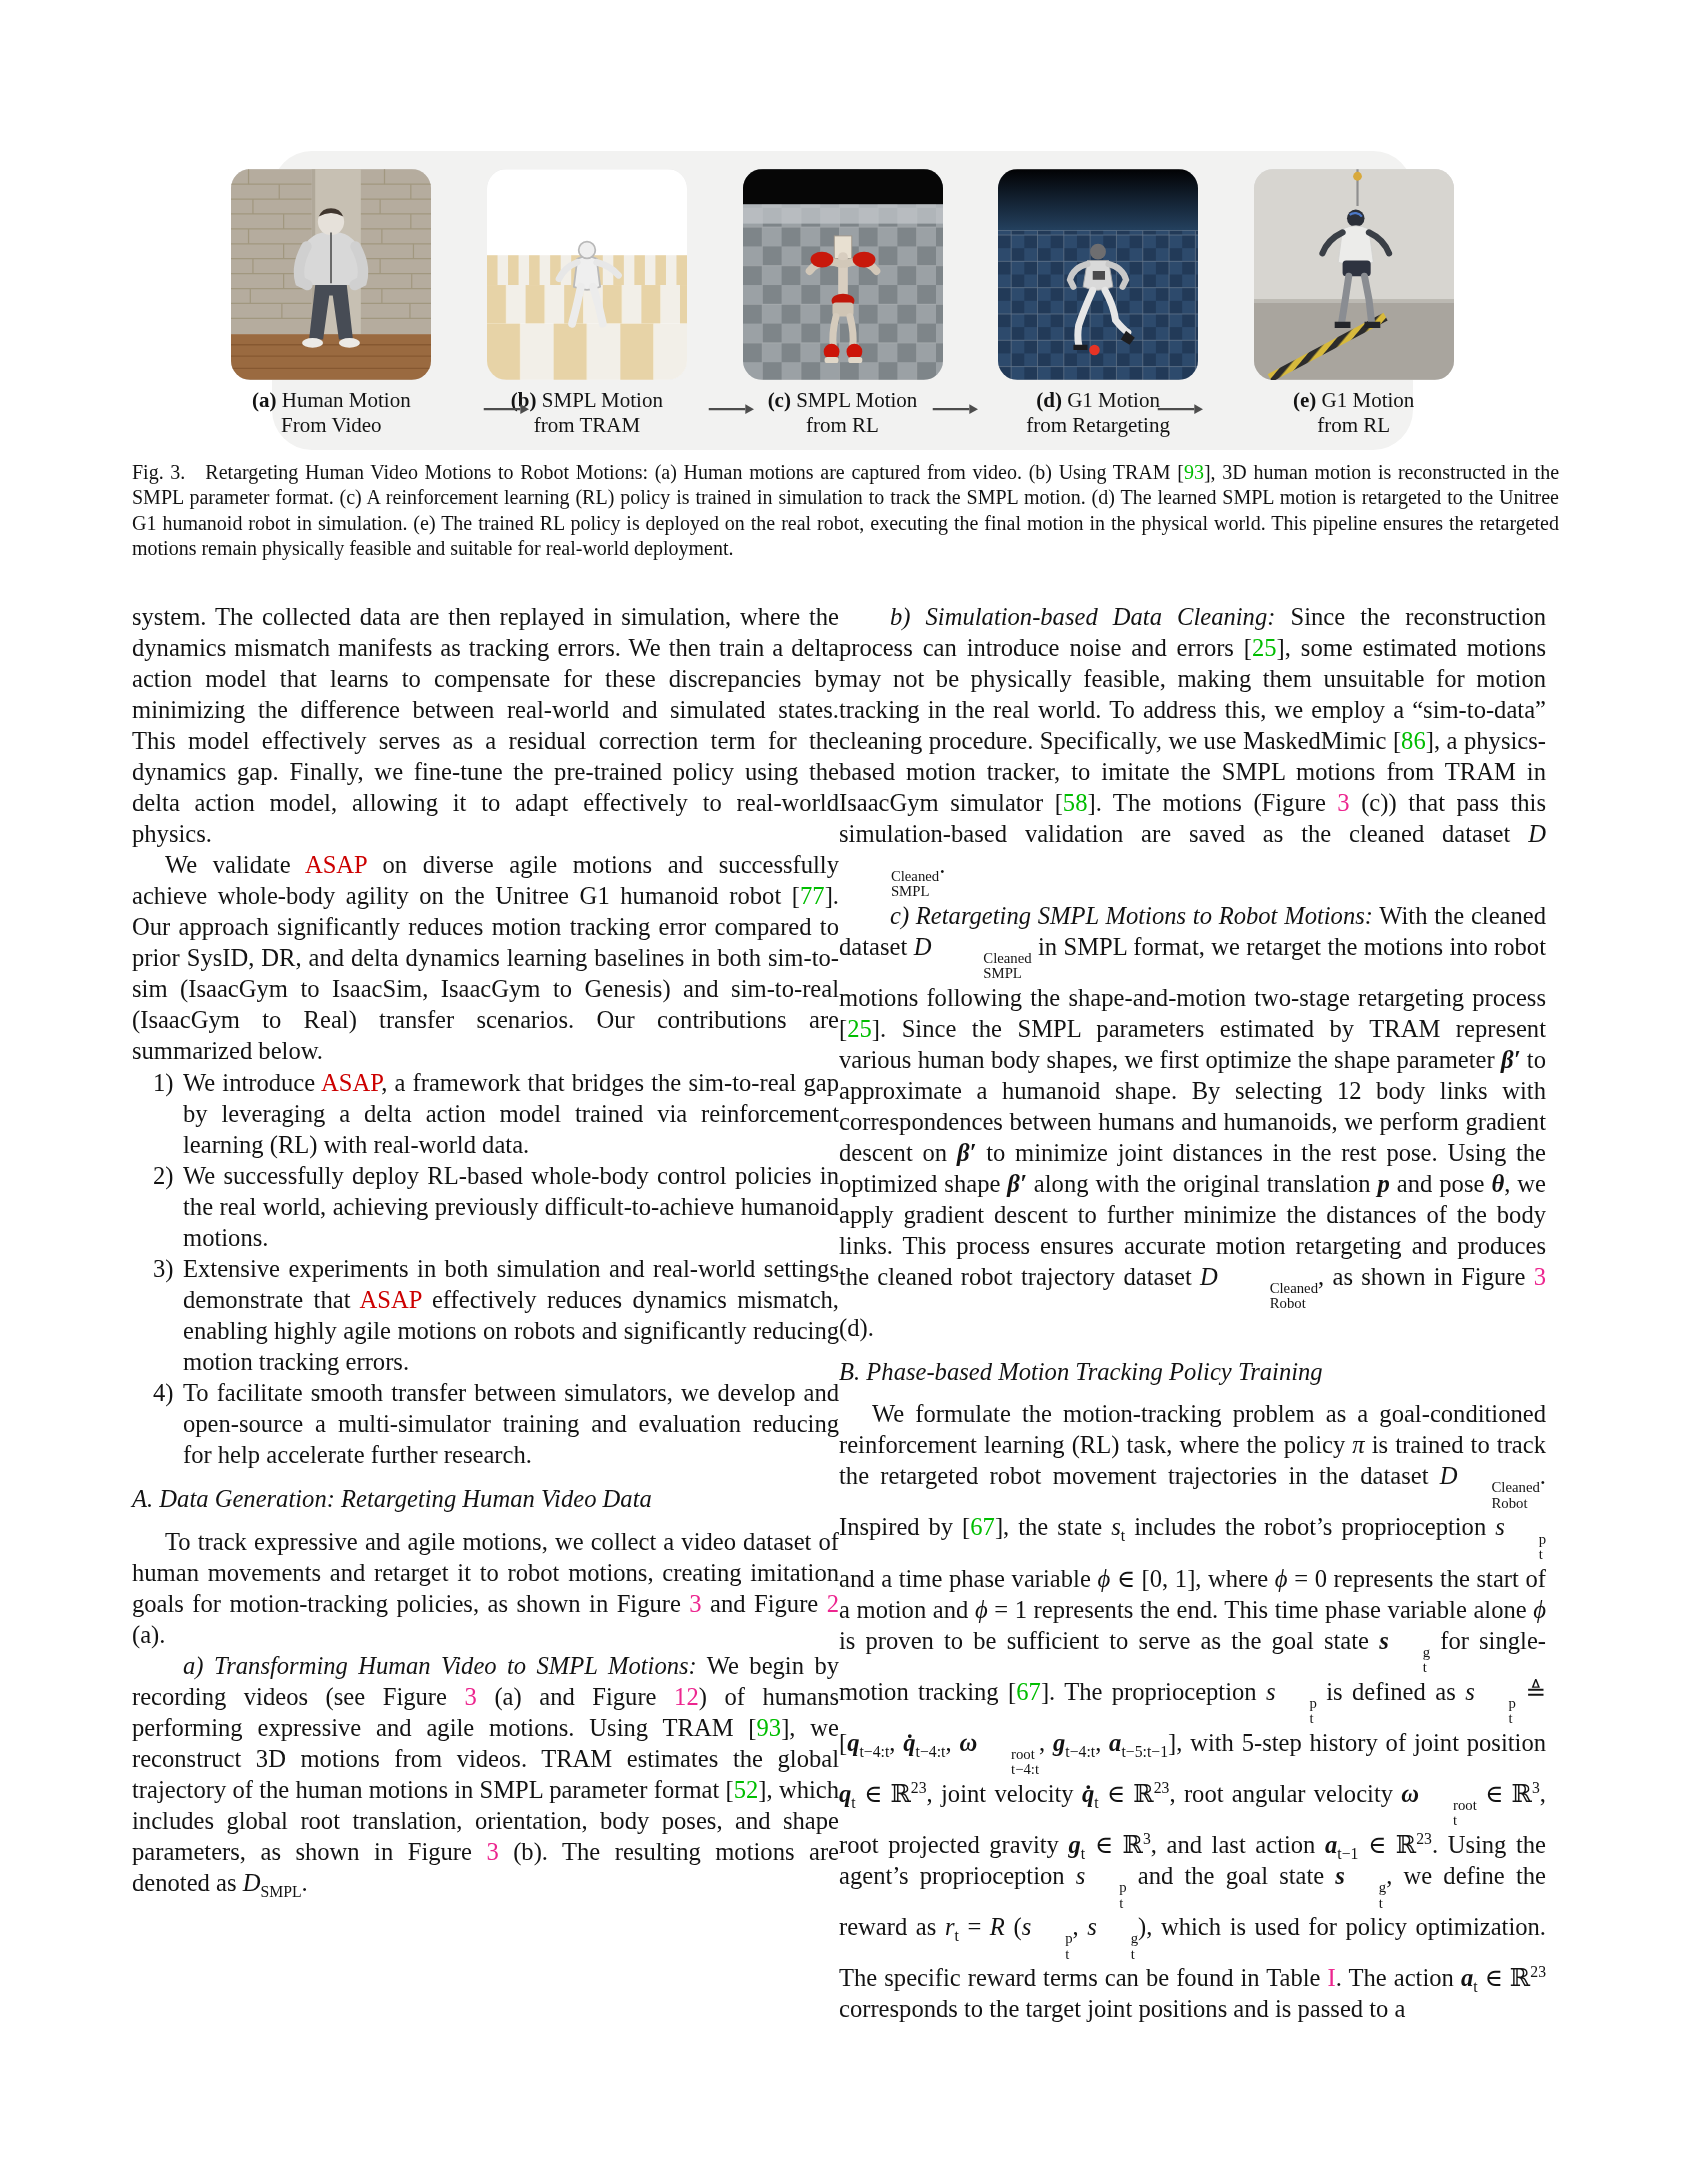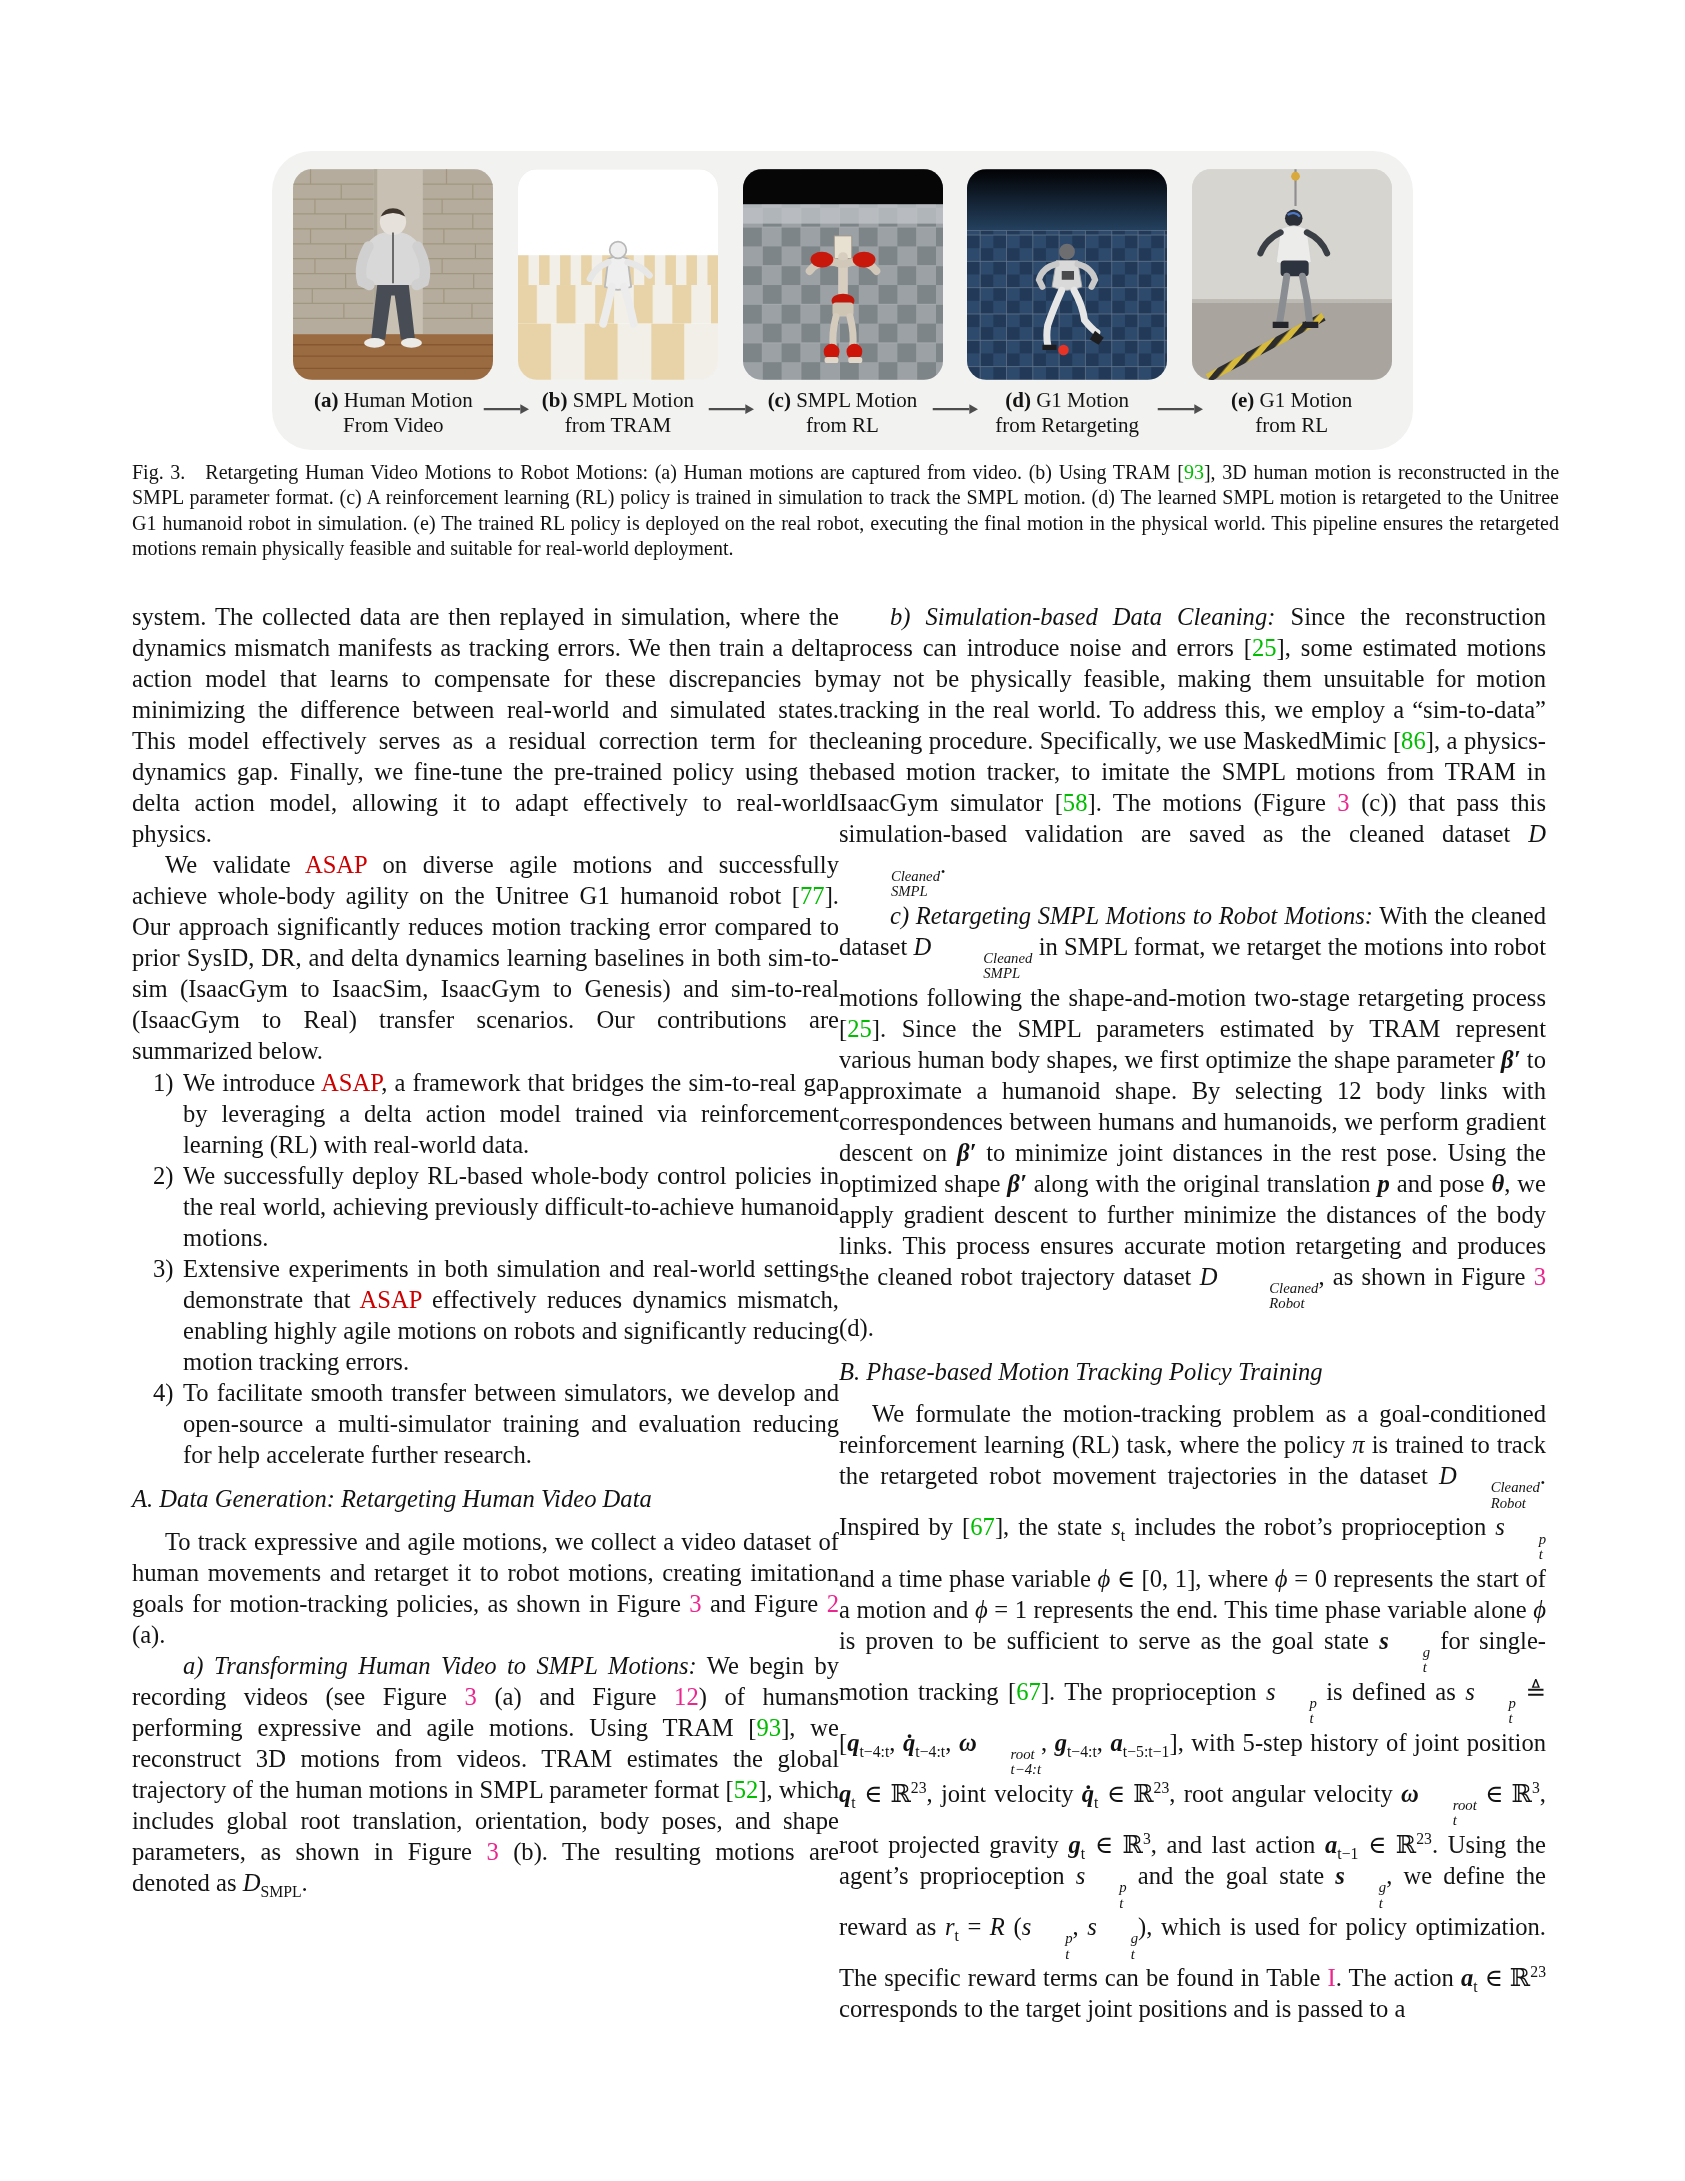--- a/index.html
+++ b/index.html
@@ -14,21 +14,21 @@
   
   .fig-bg{
     position:relative;
     margin:151px 0 0 272px;
     width:1141px;
     border-radius:40px;
     background:#f2f2f1;
     padding:17.6px 0 12.3px 0;
     box-sizing:border-box;
   }
-  .fig-row{display:flex;justify-content:center;}
+  .fig-row{display:flex;justify-content:center;gap:31px;}
   .fig-col{width:200px;margin:0 12.3px;}
   .fig-img{
     width:200px;height:211px;border-radius:19.3px;overflow:hidden;
     background:#ddd;
   }
   .fig-img svg{display:block;}
   .fig-label{
     margin-top:8.8px;text-align:center;
     font-size:21px;line-height:24.6px;white-space:nowrap;
   }
@@ -67,21 +67,21 @@
   .s-i{font-style:italic;}
   .s-bi{font-style:italic;font-weight:bold;}
   .s-cal{font-style:italic;}
   .s-sub{font-size:64%;vertical-align:-0.35em;line-height:0;}
   .s-sup{font-size:64%;vertical-align:0.55em;line-height:0;}
   .stk{
     display:inline-flex;flex-direction:column;
     font-size:60%;line-height:1.05;
     vertical-align:-0.55em;text-align:left;margin-left:0.9px;
   }
-  .stk span{display:block;font-style:italic;}
+  .stk span{display:block;}
 </style>
 </head>
 <body>
 
 <div class="page">
 
   <div class="fig-bg">
     <div class="fig-row">
 
       <div class="fig-col">

